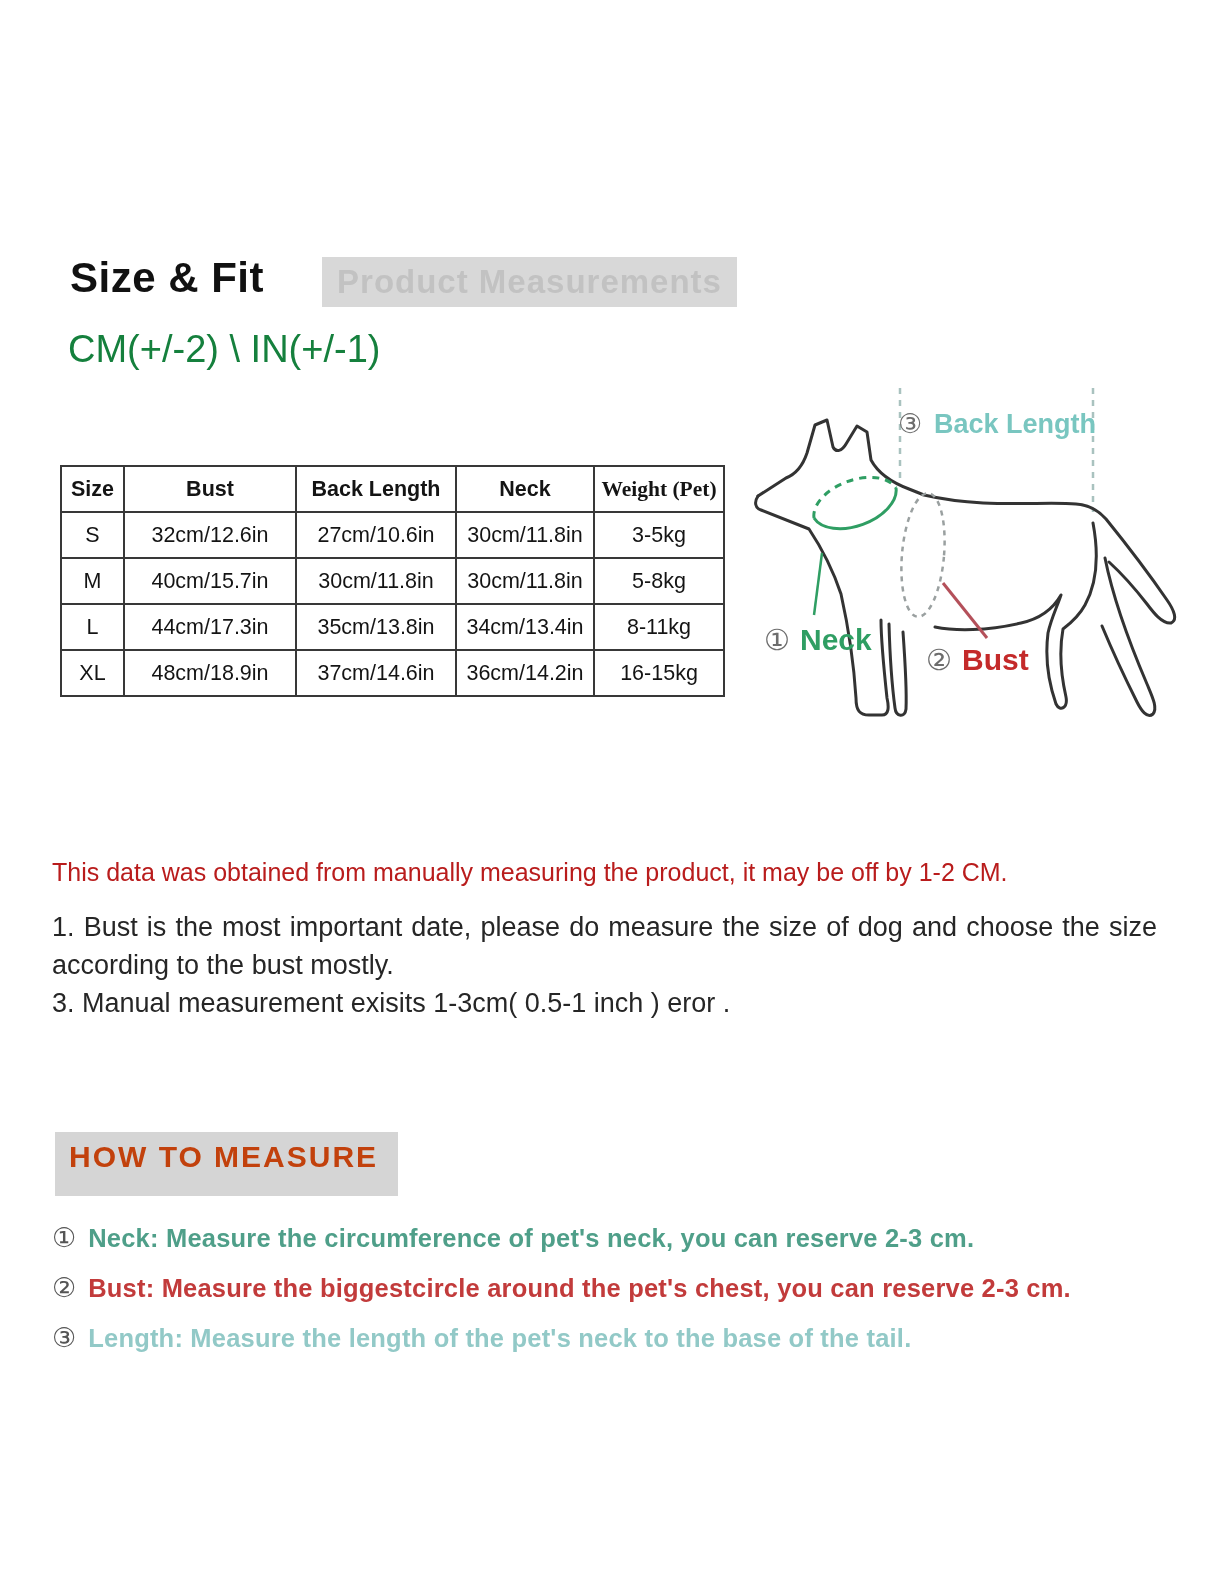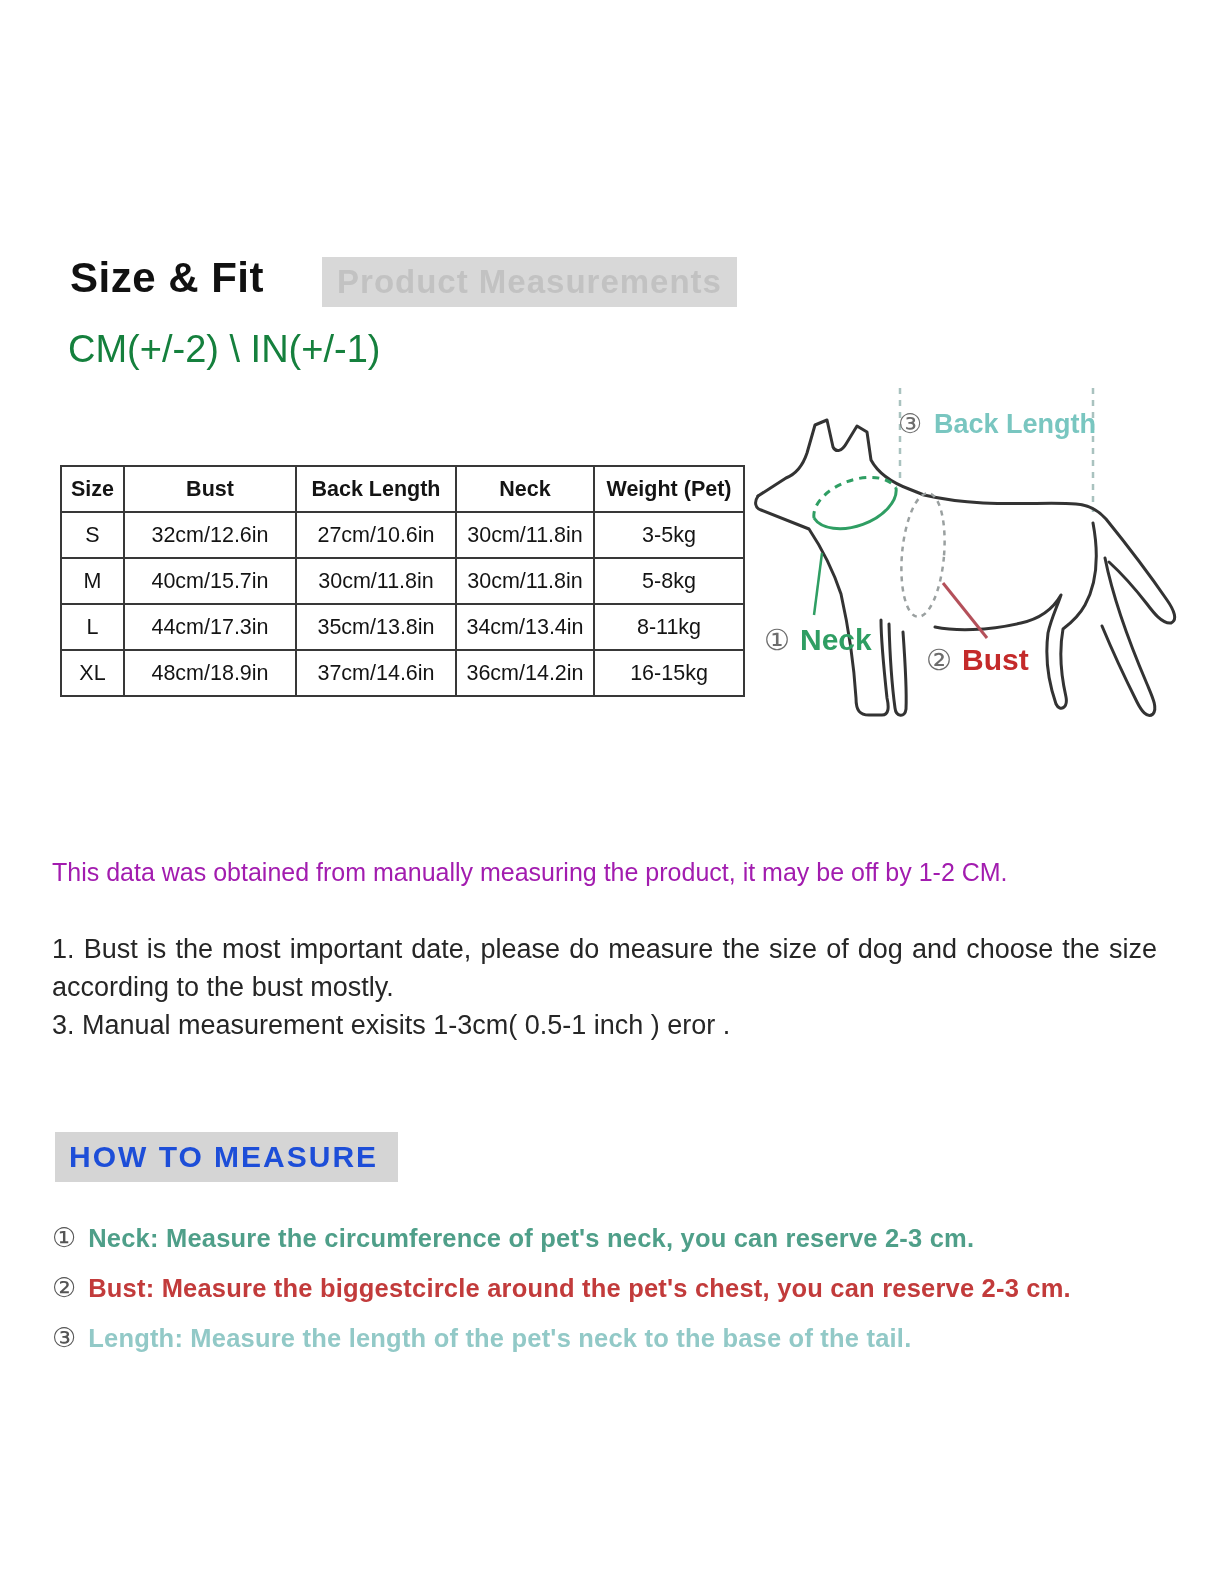--- a/index.html
+++ b/index.html
@@ -38,45 +38,45 @@
     border: 2px solid #383838;
     text-align: center; vertical-align: middle;
     height: 46px;
     font-size: 21.5px; color: #141414;
     font-weight: 400;
     padding: 0 4px;
   }
   table.size-table tr.hdr td { font-weight: 600; }
   .col-size { width: 63px; } .col-bust { width: 172px; }
   .col-back { width: 160px; } .col-neck { width: 138px; }
-  .col-weight { width: 150px; }
+  .col-weight { width: 130px; font-family: Liberation Serif, serif; }
 
   
   .dog-diagram { left: 730px; top: 370px; }
   .svg-label { font-family: "Liberation Sans", sans-serif; font-weight: 700; }
   .svg-num { font-family: "DejaVu Sans", sans-serif; font-weight: 400; }
 
   
   .disclaimer {
     left: 52px; top: 858px; width: 1110px;
-    font-size: 25px; font-weight: 400; color: #a21caf;
+    font-size: 25px; font-weight: 400; color: #b91c1c;
   }
   .notes {
     left: 52px; top: 908px; width: 1105px;
-    font-size: 27px; line-height: 38px; color: #262626; margin-top: 22px;
+    font-size: 27px; line-height: 38px; color: #262626;
   }
   .notes p { margin: 0; text-align: justify; }
 
   
   .htm-heading {
     left: 55px; top: 1132px;
     background: #d5d5d5;
-    padding: 8px 20px 8px 14px;
+    padding: 8px 20px 22px 14px;
     font-size: 30px; font-weight: 600; letter-spacing: 2px;
-    color: #1d4ed8;
+    color: #c2410c;
   }
   .steps { left: 52px; top: 1222px; width: 1100px; }
   .step { display: flex; align-items: baseline; height: 50px; }
   .step-num {
     font-family: "DejaVu Sans", sans-serif;
     font-size: 27px; color: #555; margin-right: 12px; flex: 0 0 auto;
   }
   .step-text { font-size: 25.5px; font-weight: 600; letter-spacing: 0.2px; }
 </style>
 </head>

